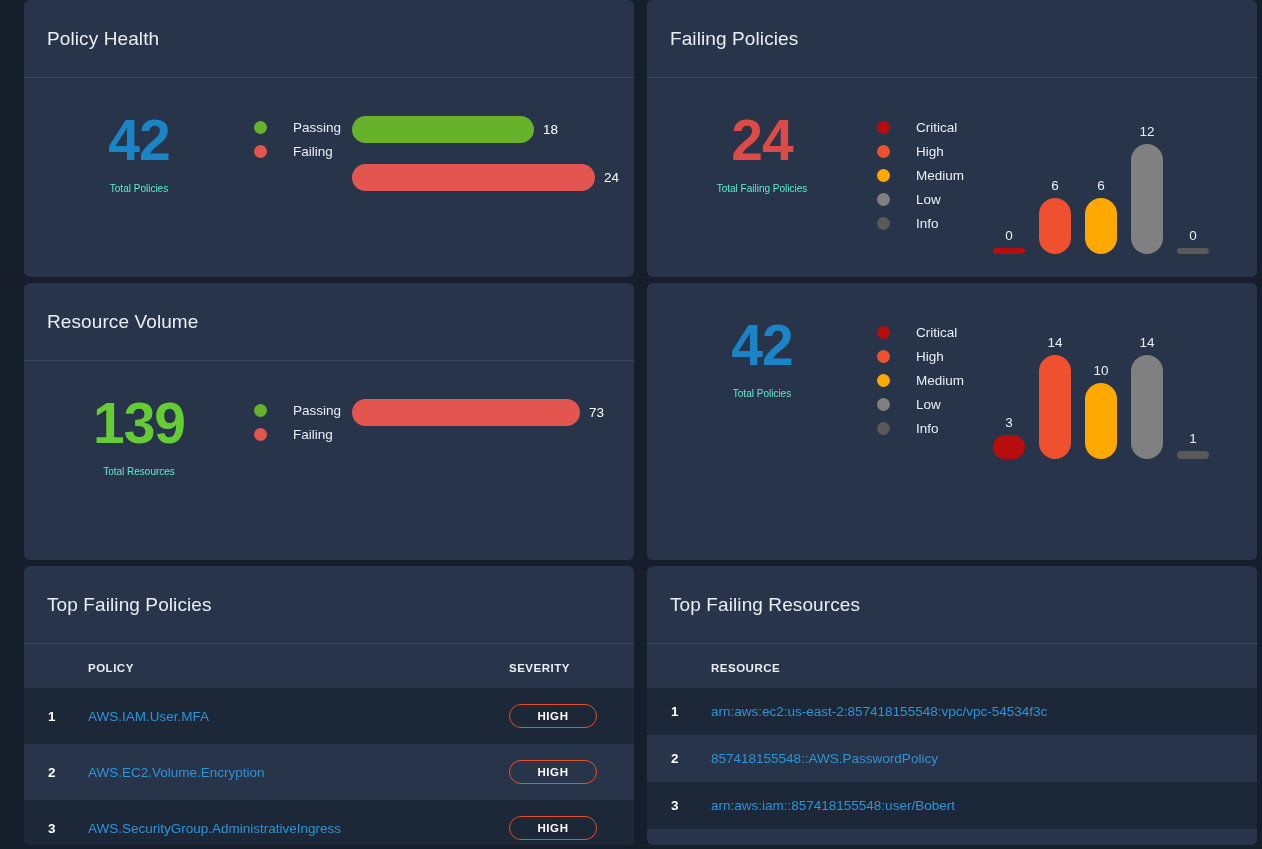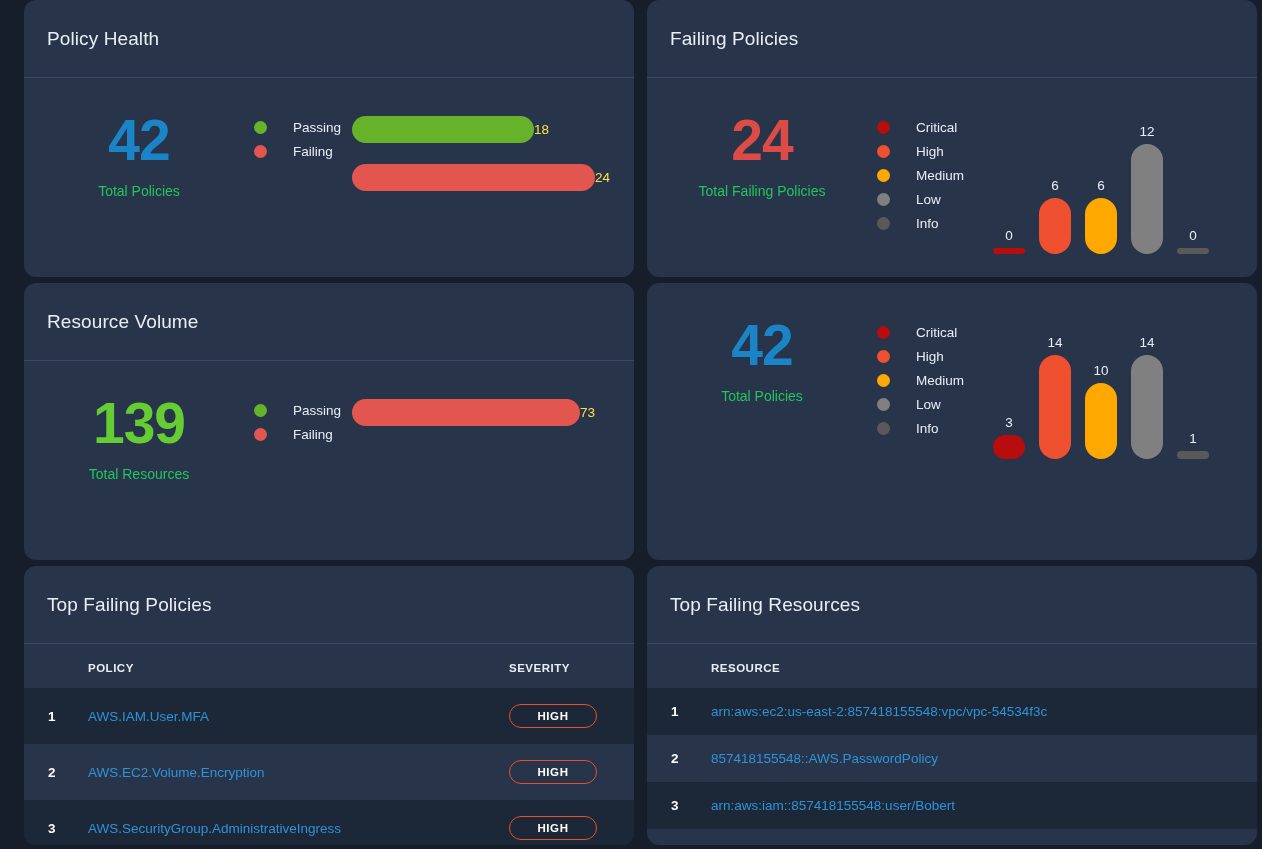--- a/index.html
+++ b/index.html
@@ -16,21 +16,21 @@
     display: grid;
     grid-template-columns: 610px 610px;
     grid-template-rows: 277px 277px 279px;
     column-gap: 13px;
     row-gap: 6px;
     padding: 0 24px;
     padding-top: 0;
   }
   .card {
     background: #27344a;
-    border-radius: 12px;
+    border-radius: 6px;
     overflow: hidden;
     display: flex;
     flex-direction: column;
   }
   .card-header {
     height: 78px;
     display: flex;
     align-items: center;
     padding-left: 23px;
     border-bottom: 1px solid #3b4a63;
@@ -58,22 +58,22 @@
     text-align: center;
     padding-top: 8px;
   }
   .bignum {
     font-size: 57px;
     font-weight: 700;
     line-height: 1.0;
     letter-spacing: -1px;
   }
   .bignum-label {
-    font-size: 14px;
-    color: #22c55e;
+    font-size: 10px;
+    color: #5eead4;
     margin-top: 14px;
   }
   .legend-vert {
     width: 98px;
     padding-top: 11px;
   }
   .legend-row {
     display: flex;
     align-items: center;
     height: 24px;
@@ -99,22 +99,22 @@
     align-items: center;
     height: 40px;
     margin-bottom: 8px;
   }
   .hbar {
     height: 27px;
     border-radius: 14px;
   }
   .hbar-val {
     font-size: 13.5px;
-    color: #fde047;
-    margin-left: 0;
+    color: #ffffff;
+    margin-left: 9px;
   }
 
   
   .sev-body {
     display: flex;
     align-items: flex-start;
     padding-top: 26px;
   }
   .vbars {
     flex: 1 1 auto;

